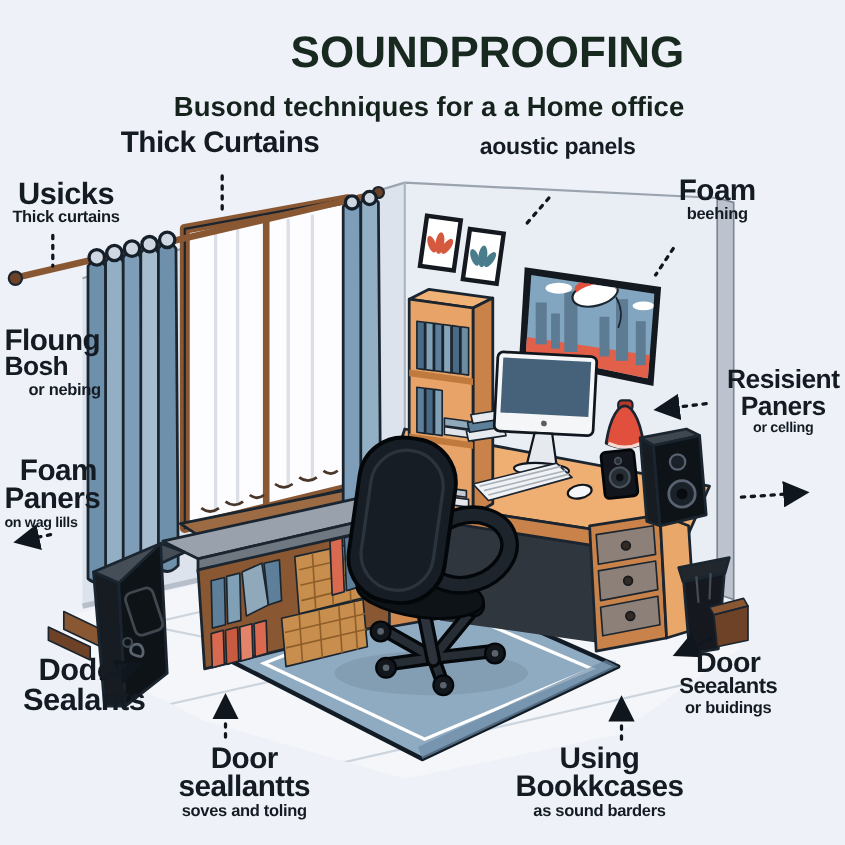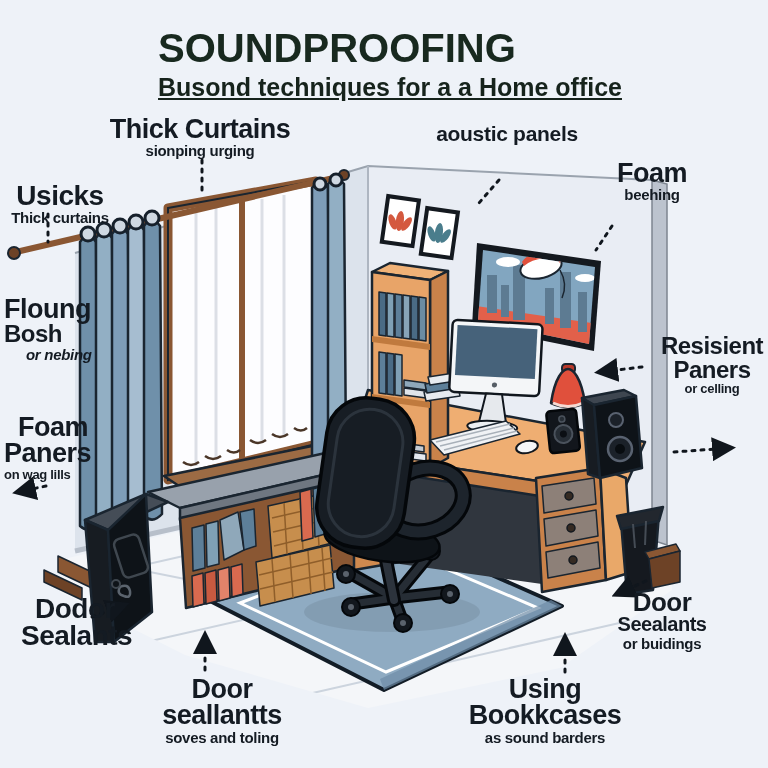--- a/index.html
+++ b/index.html
@@ -9,23 +9,23 @@
     font-family:"Liberation Sans","DejaVu Sans",sans-serif;
     color:#141b23;
   }
   .stage{position:absolute;inset:0;}
   svg{position:absolute;left:0;top:0;}
   .lbl{position:absolute;font-weight:bold;line-height:0.98;z-index:5;}
   .lbl .l1,.lbl .l2{display:block;font-size:27px;letter-spacing:-0.5px;}
   .lbl .sub{display:block;font-size:15px;font-weight:bold;margin-top:2px;letter-spacing:-0.3px;}
   .ctr{text-align:center;transform:translateX(-50%);}
   .title-wrap{position:absolute;left:390px;top:26px;transform:translateX(-50%);
-    text-align:left;color:#18291f;z-index:5;white-space:nowrap;}
+    text-align:right;color:#18291f;z-index:5;white-space:nowrap;}
   .title-main{font-size:40px;font-weight:bold;letter-spacing:0px;}
-  .title-sub{font-size:25px;font-weight:bold;margin-top:2px;color:#16231c;text-decoration:underline;}
+  .title-sub{font-size:25px;font-weight:bold;margin-top:12px;color:#16231c;}
   .o{stroke:#1a2530;stroke-width:2.5;stroke-linejoin:round;stroke-linecap:round;}
   .o2{stroke:#1a2530;stroke-width:1.5;stroke-linejoin:round;stroke-linecap:round;}
   .dash{stroke:#10161d;stroke-width:3;stroke-dasharray:3 6;stroke-linecap:round;fill:none;}
 </style>
 </head>
 <body>
 
 <div class="stage">
 
   <svg width="768" height="768" viewBox="0 0 768 768">
@@ -391,32 +391,31 @@
     </g>
   </svg>
 
   <div class="title-wrap">
     <div class="title-main">SOUNDPROOFING</div>
     <div class="title-sub">Busond techniques for a a Home office</div>
   </div>
 
   <div class="lbl ctr" style="left:200px;top:116px;">
     <span class="l1">Thick Curtains</span>
-    <span class="sub">sionping urging</span>
   </div>
 
   <div class="lbl ctr" style="left:60px;top:162px;">
-    <span class="l1" style="font-size:28px;margin-top:20px;">Usicks</span>
+    <span class="l1" style="font-size:28px;">Usicks</span>
     <span class="sub">Thick curtains</span>
   </div>
 
   <div class="lbl" style="left:4px;top:296px;">
     <span class="l1">Floung</span>
     <span class="l2" style="font-size:24px;">Bosh</span>
-    <span class="sub" style="padding-left:22px;font-style:italic;">or nebing</span>
+    <span class="sub" style="padding-left:22px;">or nebing</span>
   </div>
 
   <div class="lbl" style="left:4px;top:414px;">
     <span class="l1" style="padding-left:14px;">Foam</span>
     <span class="l2">Paners</span>
     <span class="sub" style="font-size:13px;">on wag lills</span>
   </div>
 
   <div class="lbl" style="left:8px;top:595px;margin-left:13px;">
     <span class="l1" style="font-size:28px;padding-left:14px;">Dodor</span>

